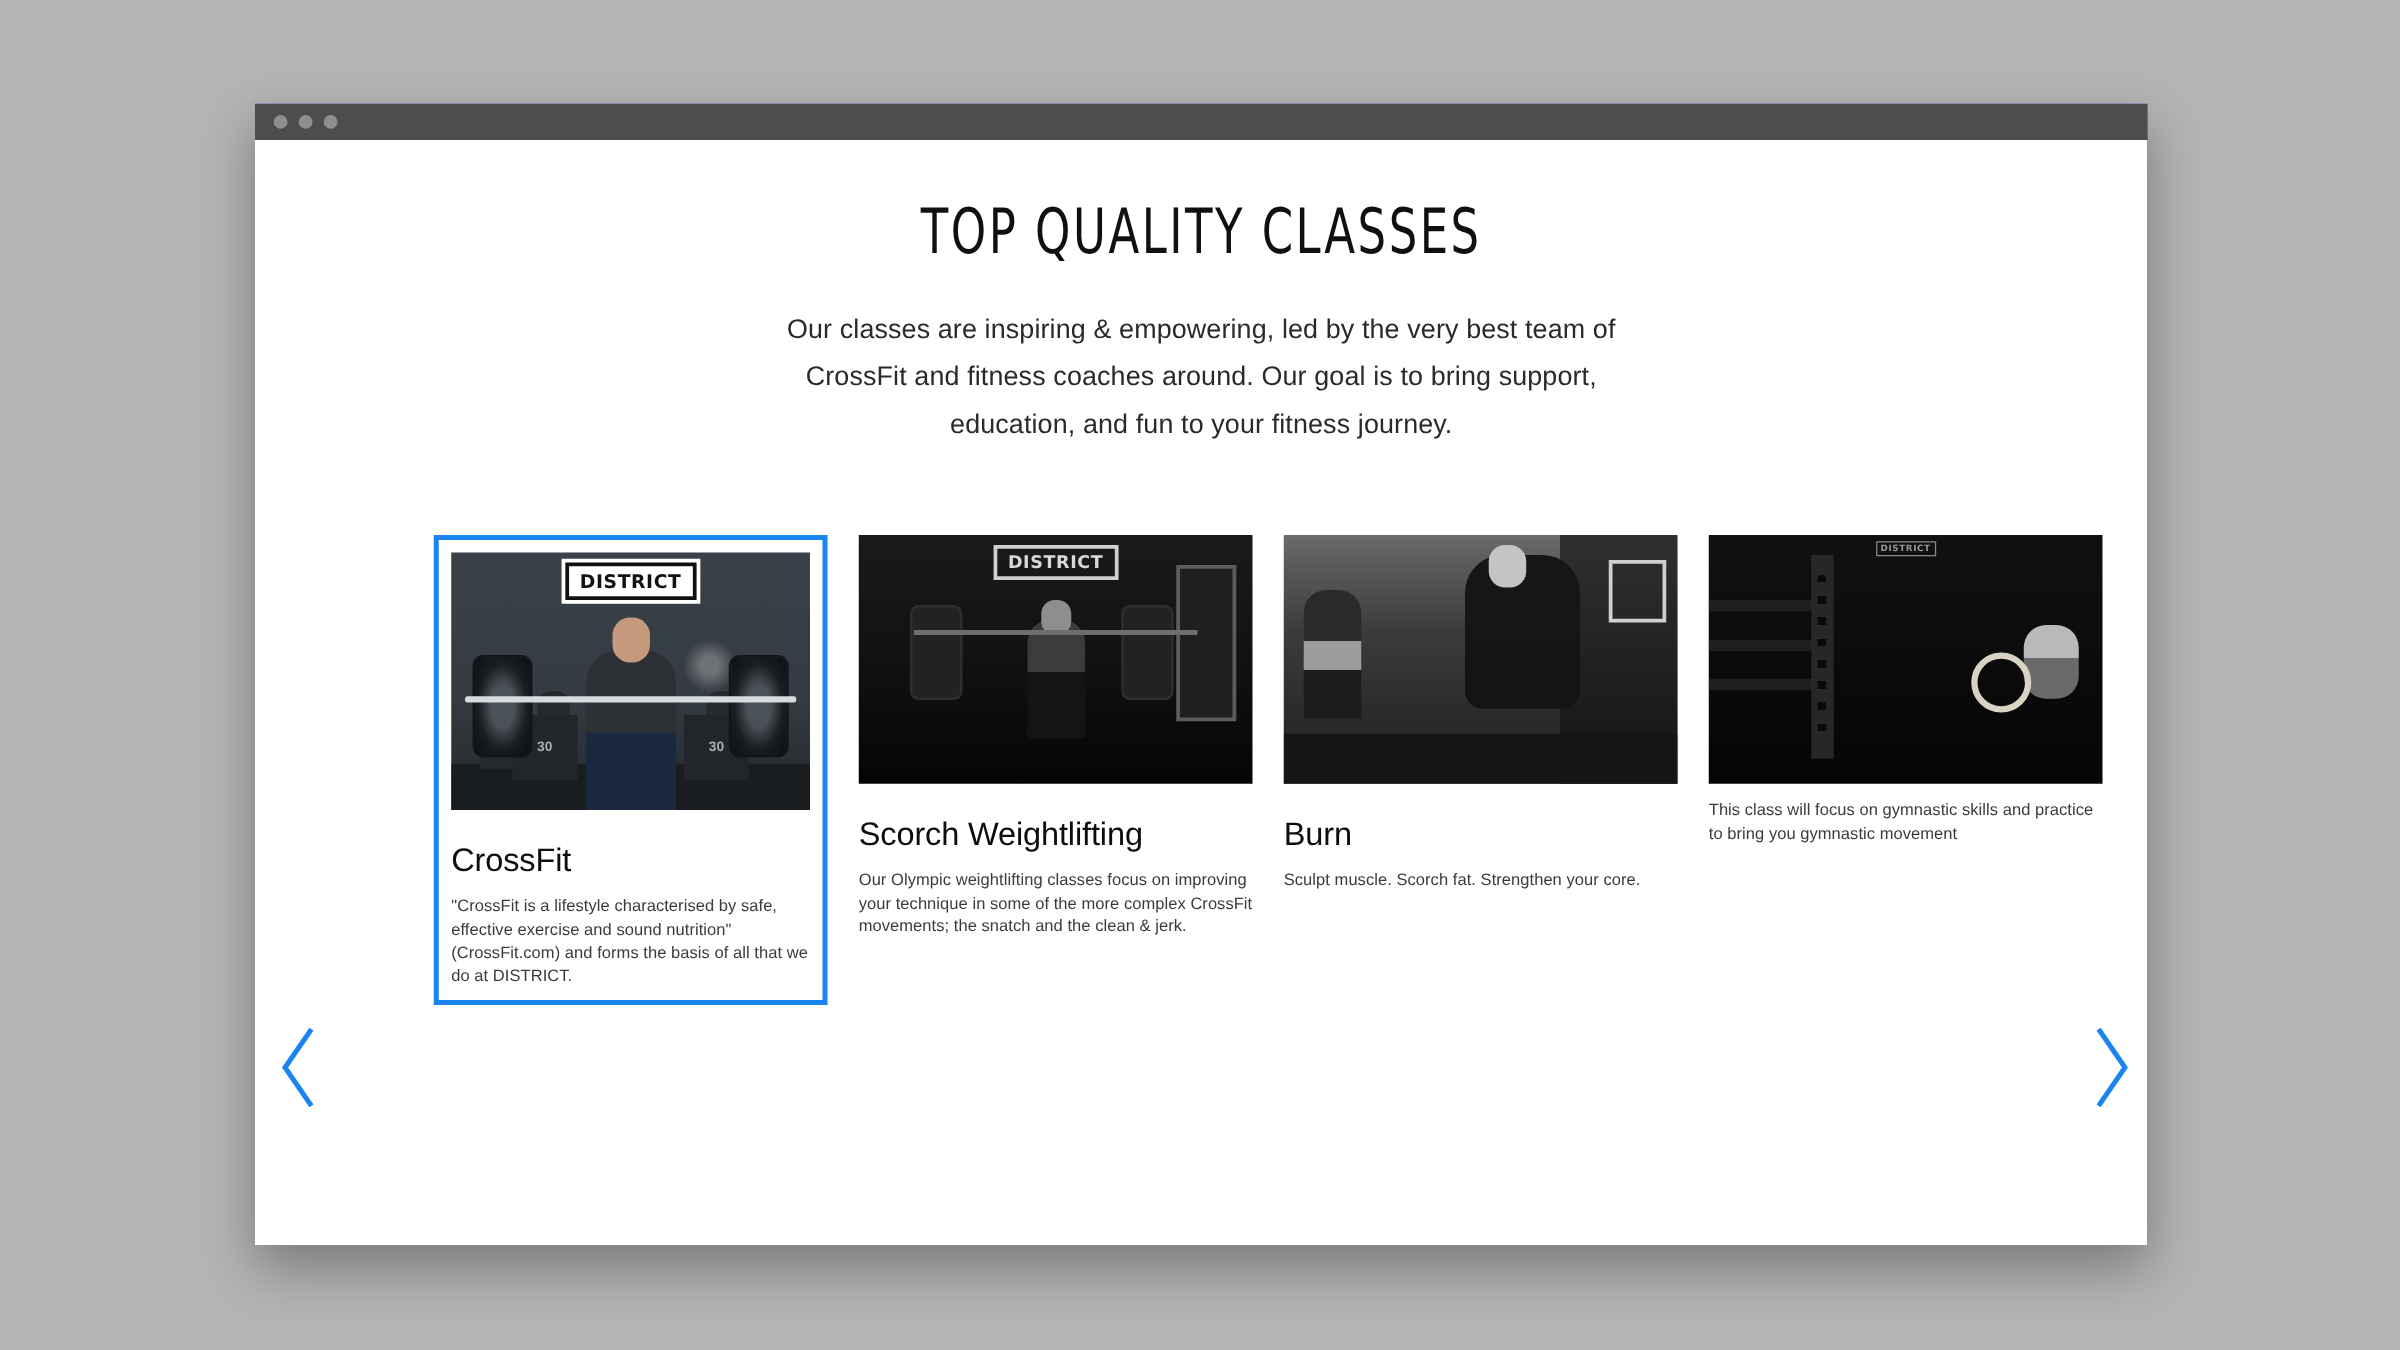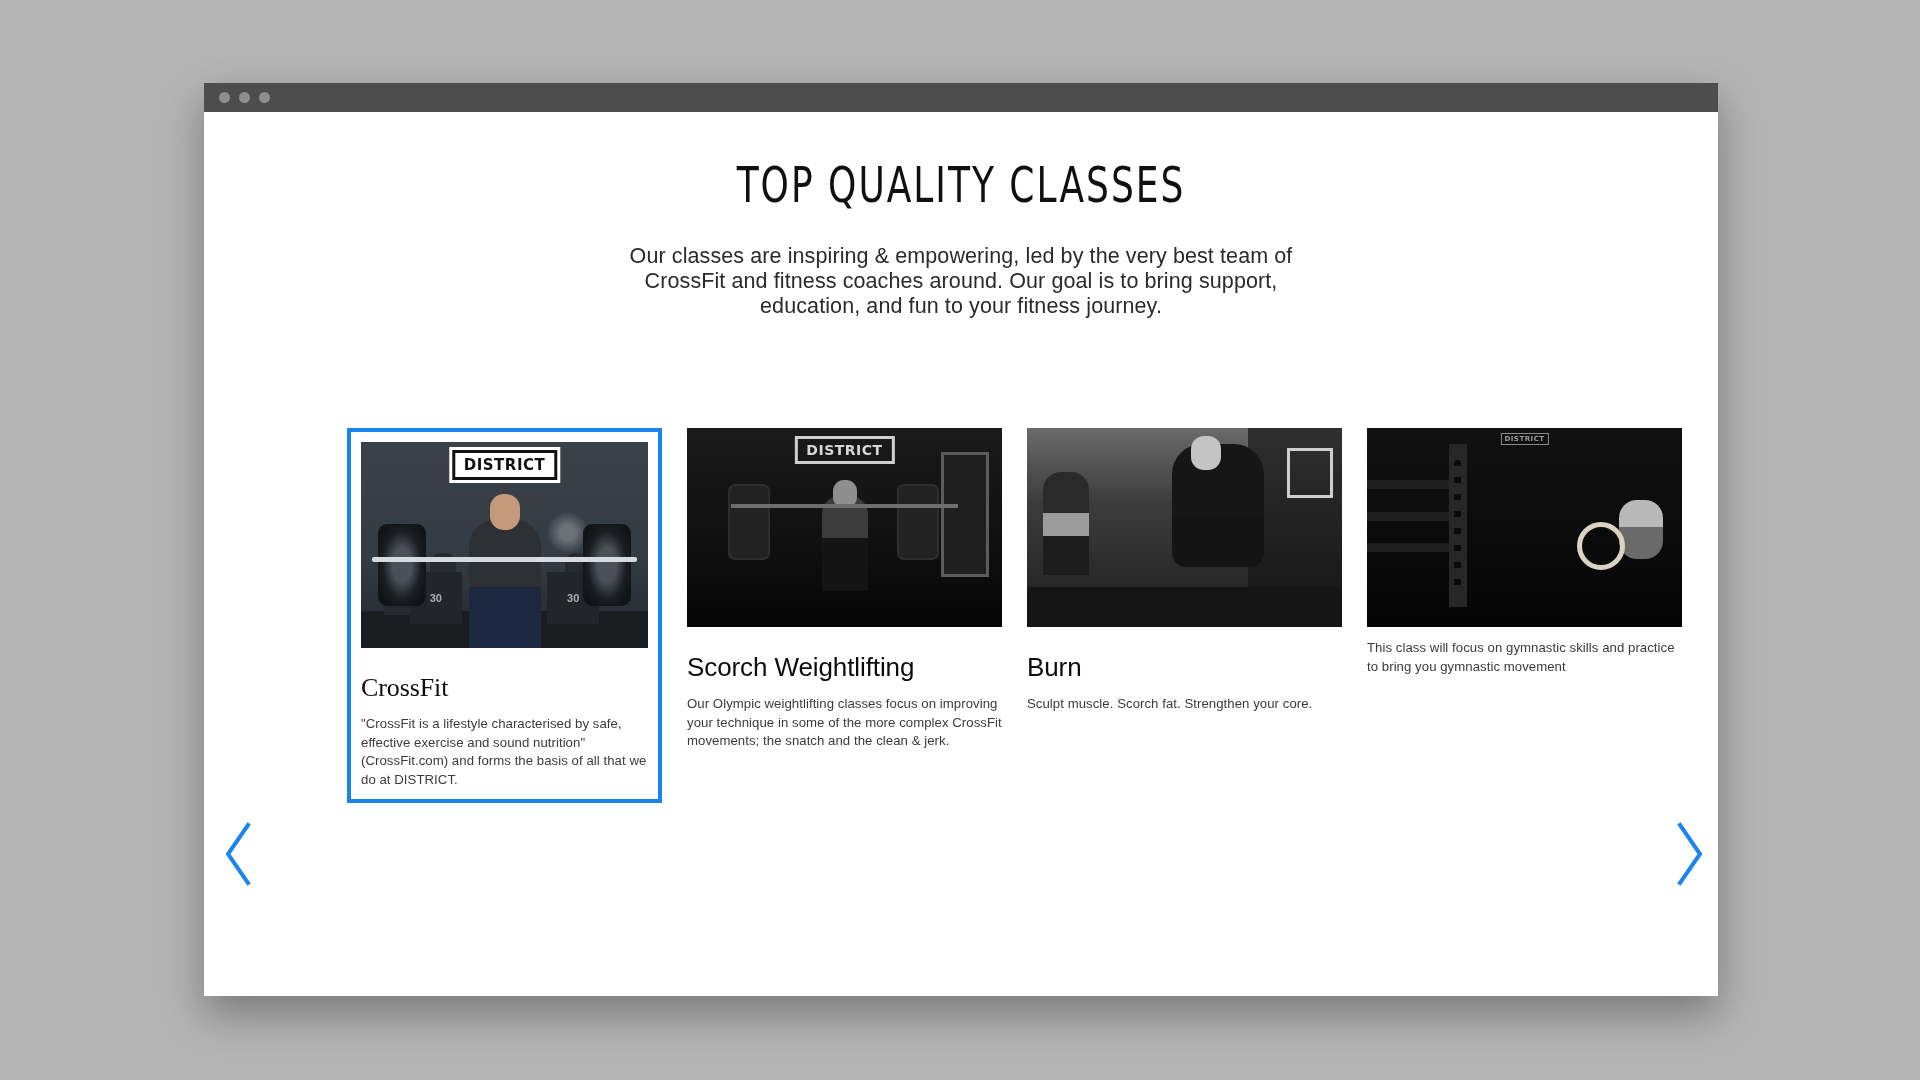--- a/index.html
+++ b/index.html
@@ -66,21 +66,21 @@
     color: #101010;
     transform: scaleX(0.80);
     line-height: 1;
   }
 
   #section-subtitle {
     margin: 27px auto 0 auto;
     width: 720px;
     text-align: center;
     font-size: 21.5px;
-    line-height: 25px;
+    line-height: 38px;
     color: #2a2a2a;
     font-weight: 400;
     letter-spacing: 0.1px;
   }
 
   
   #carousel {
     position: absolute;
     left: 0;
     top: 316px;
@@ -101,21 +101,21 @@
     flex: 0 0 315px;
     box-sizing: border-box;
     background: #ffffff;
   }
   .card.is-active {
     border: 4px solid #1a85f0;
     padding: 10px;
     width: 315px;
     flex: 0 0 315px;
   }
-  .card.is-active .card-title { margin-left: 0; font-family: Liberation Serif, serif; }
+  .card.is-active .card-title { margin-left: 0; }
 
   .card-image {
     width: 100%;
     height: 199px;
     background: #1c1c1c;
     position: relative;
     overflow: hidden;
   }
   .card.is-active .card-image { height: 206px; }
 

